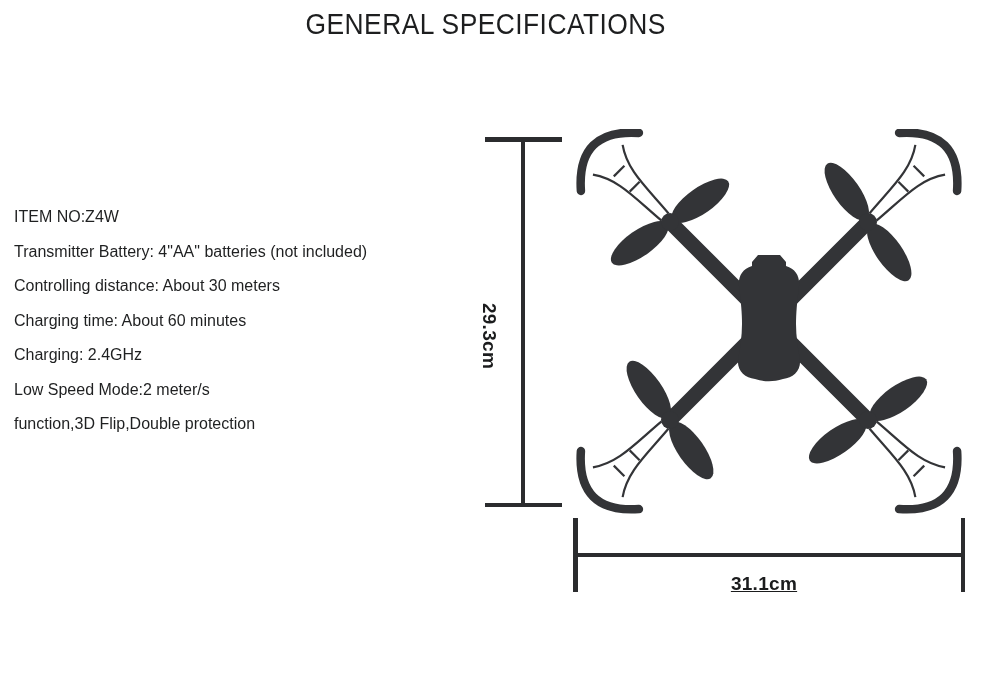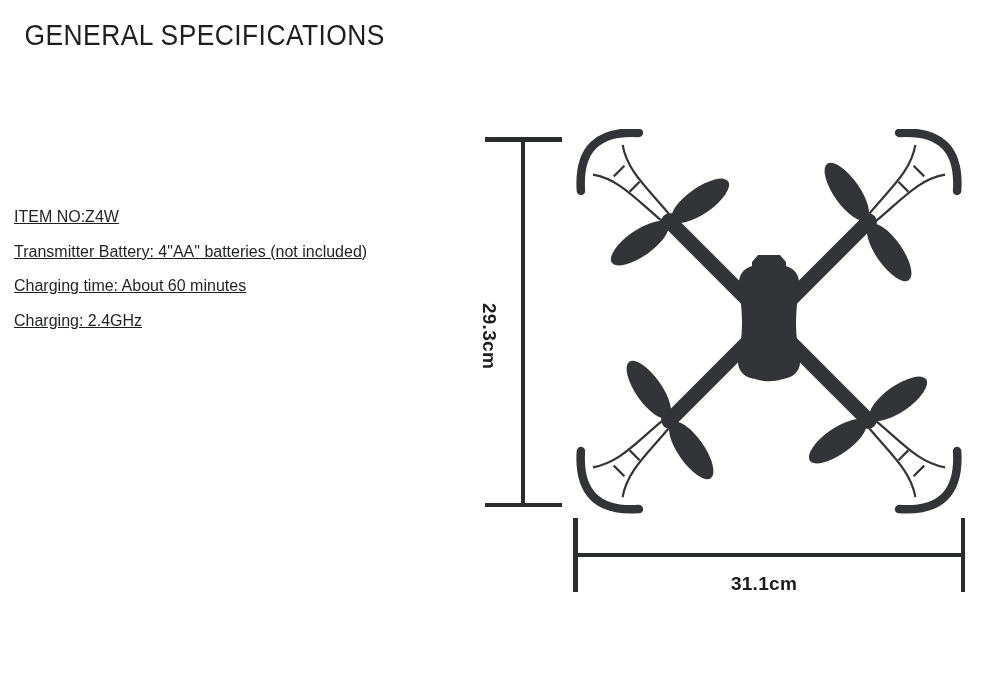--- a/index.html
+++ b/index.html
@@ -1,56 +1,59 @@
 <!DOCTYPE html>
 <html><head>
 <meta charset="utf-8">
 <style>
   html,body{margin:0;padding:0;background:#ffffff;}
   .page{position:relative;width:1000px;height:688px;background:#ffffff;overflow:hidden;
         font-family:"Liberation Sans","DejaVu Sans",sans-serif;color:#1f2021;}
 
-  .title{position:absolute;top:7px;left:0;width:972px;
-         font-size:30px;font-weight:400;color:#1d1e1f;letter-spacing:.5px;white-space:nowrap;margin-top:11px;}
+  .title{position:absolute;top:7px;left:0;width:972px;text-align:center;
+         font-size:30px;font-weight:400;color:#1d1e1f;letter-spacing:.5px;white-space:nowrap;}
   .title .squeeze{display:inline-block;transform:scaleX(.88);transform-origin:center;}
 
-  .specs{position:absolute;left:14px;top:200px;text-decoration:underline;}
+  .specs{position:absolute;left:14px;top:200px;}
   .spec-line{height:34.5px;line-height:34.5px;font-size:16px;white-space:nowrap;color:#1f2021;}
 
   .diagram{position:absolute;left:0;top:0;}
   .drone-svg{position:absolute;left:565px;top:129px;color:#333437;}
 
   .dim{position:absolute;background:#2b2c2e;}
   .dim-line-v{left:520.5px;top:137px;width:4.5px;height:370px;}
   .dim-cap-top{left:485px;top:137px;width:77px;height:4.5px;}
   .dim-cap-bottom{left:485px;top:502.5px;width:77px;height:4.5px;}
   .dim-line-h{left:573px;top:552.5px;width:392px;height:4.5px;}
   .dim-cap-left{left:573px;top:518px;width:4.5px;height:74px;}
   .dim-cap-right{left:960.5px;top:518px;width:4.5px;height:74px;}
 
   .dim-label{position:absolute;font-size:19px;font-weight:700;color:#1b1c1d;
              text-align:center;letter-spacing:.3px;}
   .dim-label-v{left:429px;top:324px;width:120px;height:24px;line-height:24px;
                transform:rotate(90deg);}
-  .dim-label-h{left:704px;top:572px;width:120px;height:24px;line-height:24px;}
+  .dim-label-h{left:704px;top:572px;width:120px;height:24px;line-height:24px;text-decoration:underline;}
 </style>
 </head>
 <body>
 
 <div class="page">
 
   <div class="title">
     <span class="squeeze">GENERAL SPECIFICATIONS</span>
   </div>
 
   <div class="specs">
     <div class="spec-line">ITEM NO:Z4W</div>
     <div class="spec-line">Transmitter Battery: 4"AA" batteries (not included)</div>
+    <div class="spec-line">Controlling distance: About 30 meters</div>
     <div class="spec-line">Charging time: About 60 minutes</div>
     <div class="spec-line">Charging: 2.4GHz</div>
+    <div class="spec-line">Low Speed Mode:2 meter/s</div>
+    <div class="spec-line">function,3D Flip,Double protection</div>
   </div>
 
   <div class="diagram">
 
     <svg class="drone-svg" width="408" height="386" viewBox="0 0 408 386" aria-hidden="true">
       <defs>
         <g id="corner">
           <line x1="14" y1="0" x2="134" y2="0" stroke="currentColor" stroke-width="15" stroke-linecap="round"></line>
           <g transform="rotate(10 140 0)" fill="currentColor">
             <ellipse cx="140" cy="-37" rx="13" ry="34"></ellipse>

